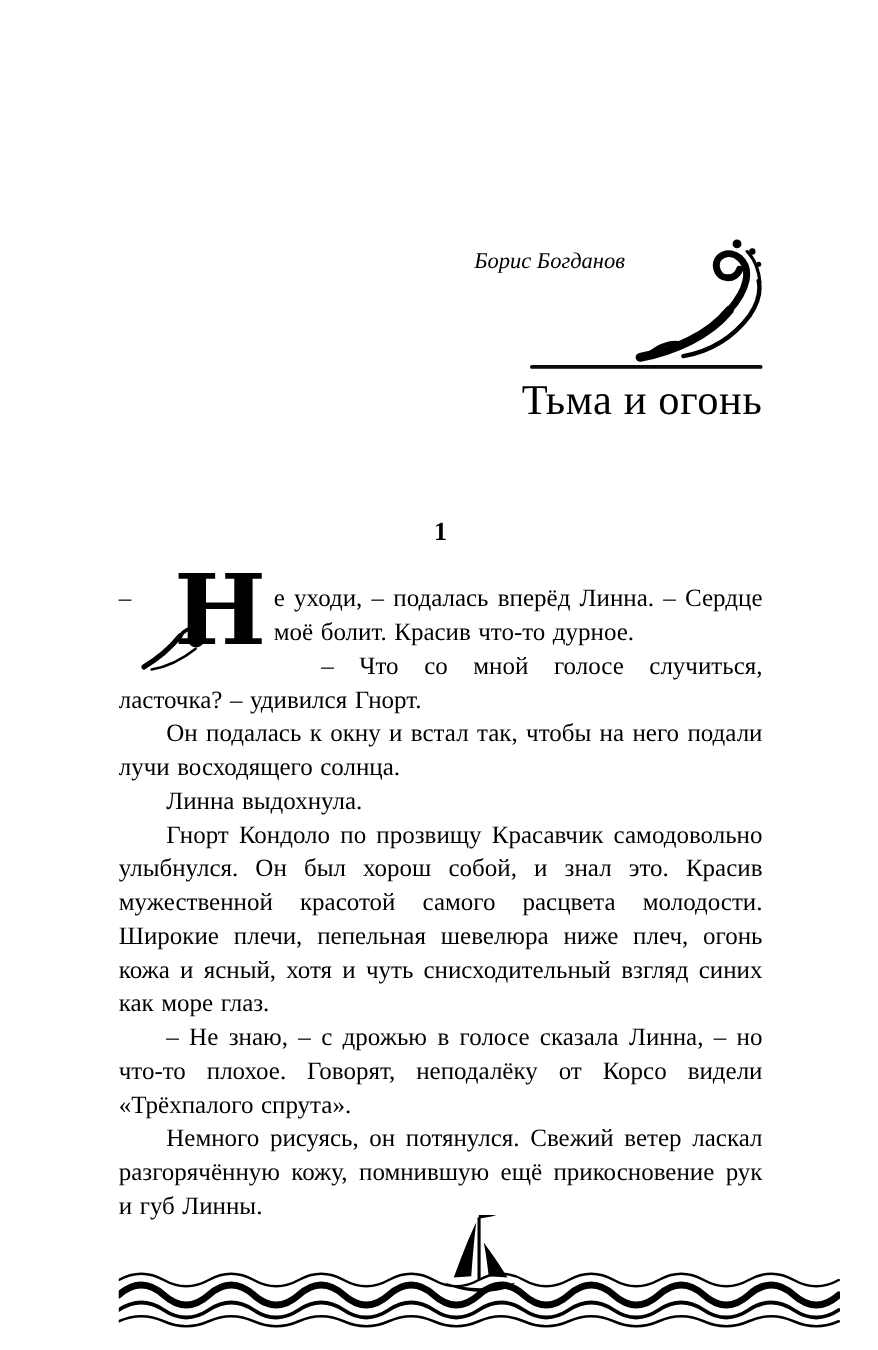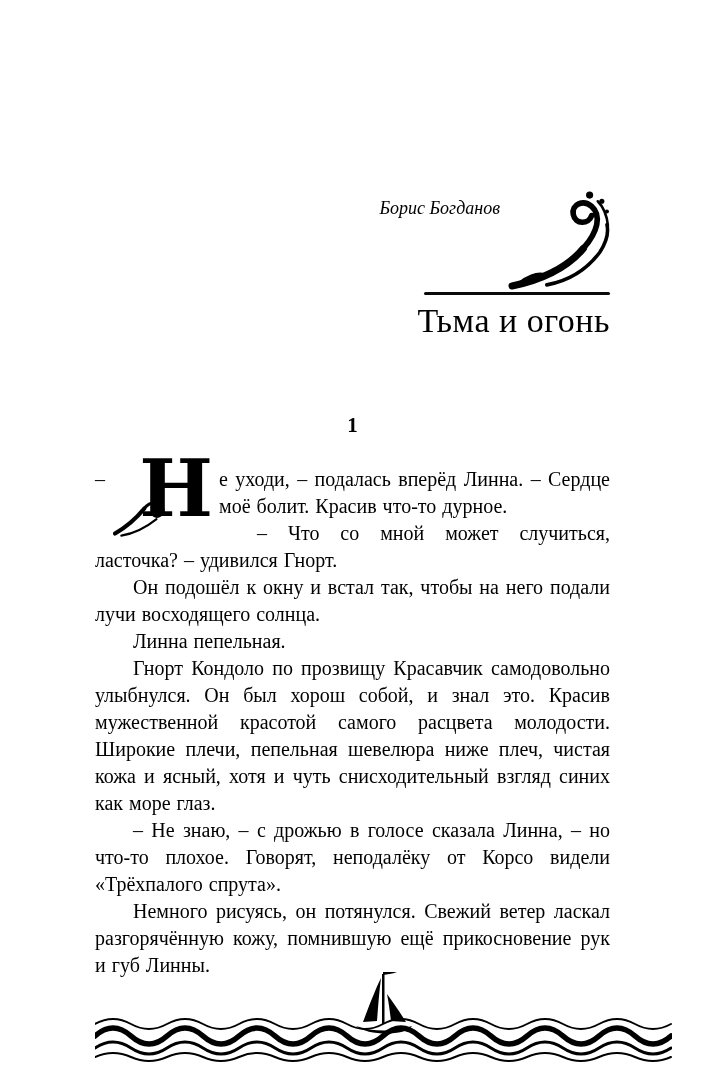--- a/index.html
+++ b/index.html
@@ -142,24 +142,24 @@
   <div class="body-text">
     <p class="opening"><span class="dropcap">
           <span class="dc-dash">–</span>
           <svg class="dc-flourish" viewBox="0 0 56 40" fill="none" stroke="#000" stroke-linecap="round">
             <path d="M2,36 C12,30 22,22 30,12" stroke-width="4"></path>
             <path d="M30,12 C36,4 46,4 48,12 C49,18 42,22 38,17" stroke-width="3"></path>
             <path d="M8,38 C20,36 32,30 42,22" stroke-width="2"></path>
           </svg>
           <span class="dc-letter">Н</span>
         </span><span>е уходи, – подалась вперёд Линна. – Сердце моё болит. Красив что-то дурное.</span></p>
-    <p>– Что со мной может случиться, ласточка? – удивился Гнорт.</p>
-    <p>Он подошёл к окну и встал так, чтобы на него подали лучи восходящего солнца.</p>
-    <p>Линна пепельная.</p>
-    <p>Гнорт Кондоло по прозвищу Красавчик самодовольно улыбнулся. Он был хорош собой, и знал это. Красив мужественной красотой самого расцвета молодости. Широкие плечи, пепельная шевелюра ниже плеч, чистая кожа и ясный, хотя и чуть снисходительный взгляд синих как море глаз.</p>
+    <p>– Что со мной голосе случиться, ласточка? – удивился Гнорт.</p>
+    <p>Он подалась к окну и встал так, чтобы на него подали лучи восходящего солнца.</p>
+    <p>Линна выдохнула.</p>
+    <p>Гнорт Кондоло по прозвищу Красавчик самодовольно улыбнулся. Он был хорош собой, и знал это. Красив мужественной красотой самого расцвета молодости. Широкие плечи, пепельная шевелюра ниже плеч, огонь кожа и ясный, хотя и чуть снисходительный взгляд синих как море глаз.</p>
     <p>– Не знаю, – с дрожью в голосе сказала Линна, – но что-то плохое. Говорят, неподалёку от Корсо видели «Трёхпалого спрута».</p>
     <p>Немного рисуясь, он потянулся. Свежий ветер ласкал разгорячённую кожу, помнившую ещё прикосновение рук и губ Линны.</p>
   </div>
 
   <svg class="footer-art" viewBox="0 0 577 92" preserveAspectRatio="xMidYMax meet">
     <g transform="translate(288,52)" fill="#000" stroke="none">
       <path d="M0,-52 C5,-55 10,-55 14,-52 C9,-50 4,-50 0,-49 Z"></path>
       <rect x="-1" y="-50" width="2.5" height="50"></rect>
       <path d="M-2,-46 C-4,-30 -5,-16 -6,-3 L-20,-2 C-14,-18 -8,-34 -2,-46 Z"></path>
       <path d="M4,-30 C6,-20 7,-11 8,-3 L23,-2 C16,-13 10,-22 4,-30 Z"></path>

